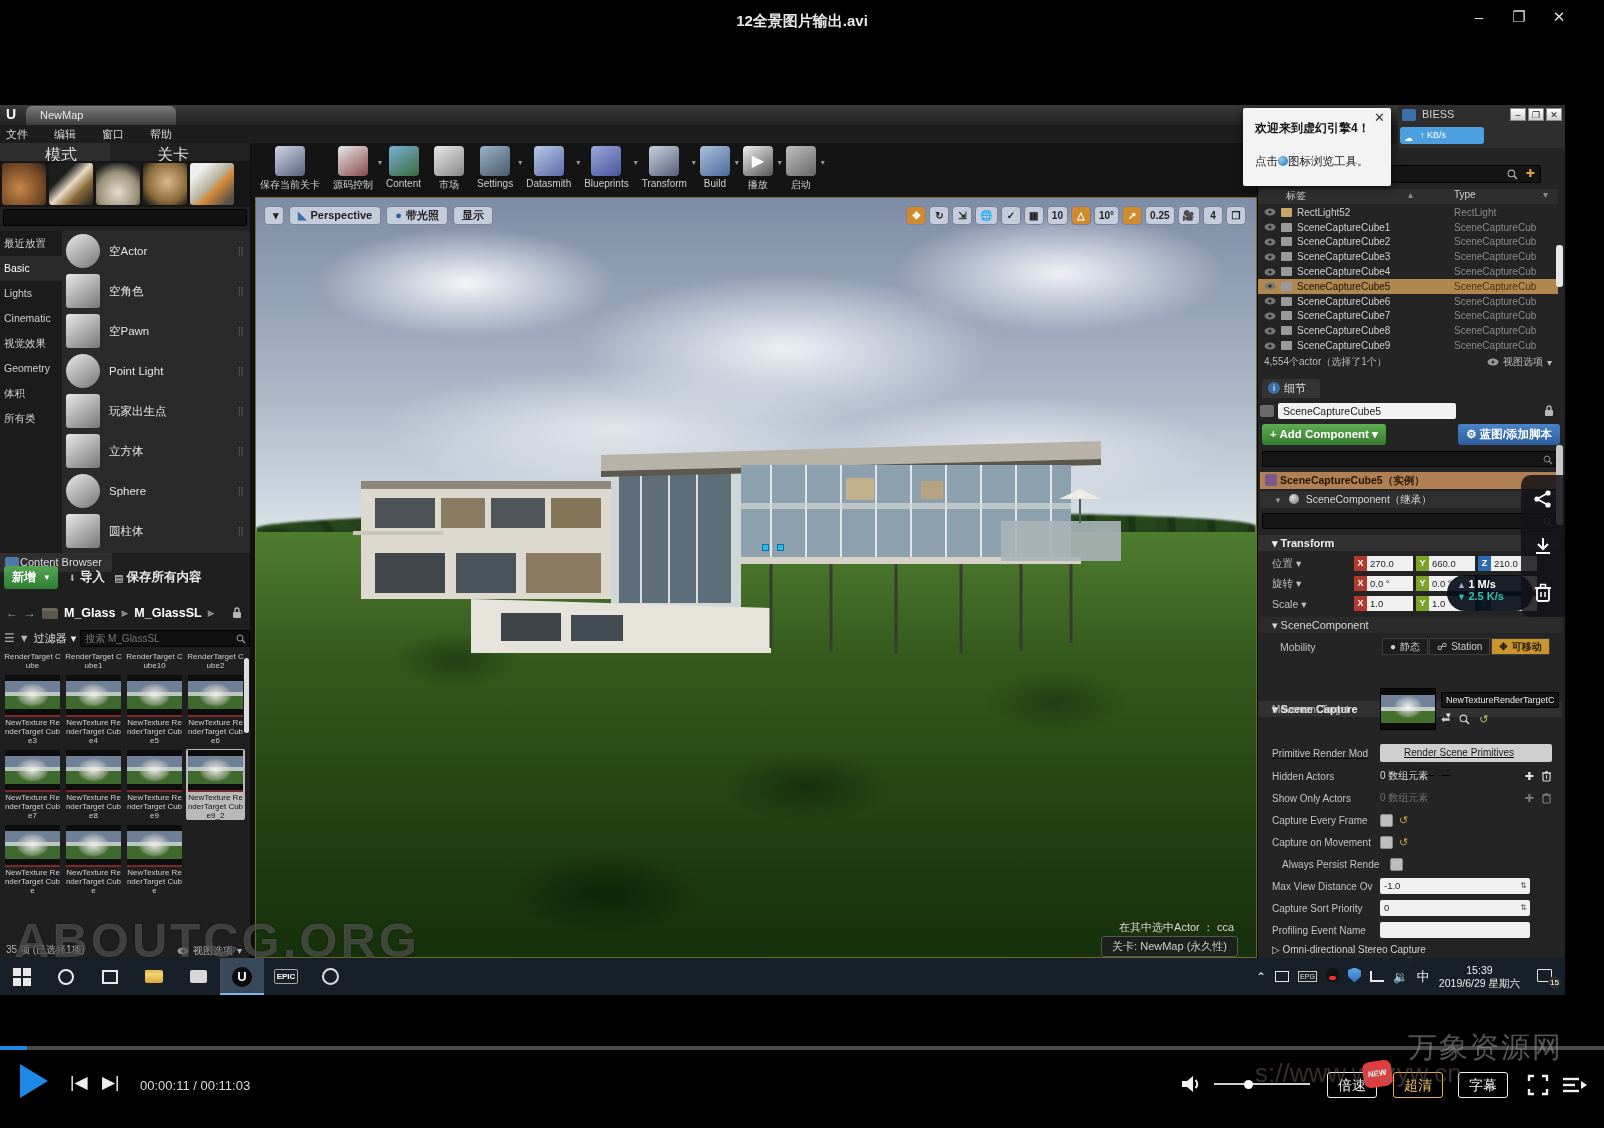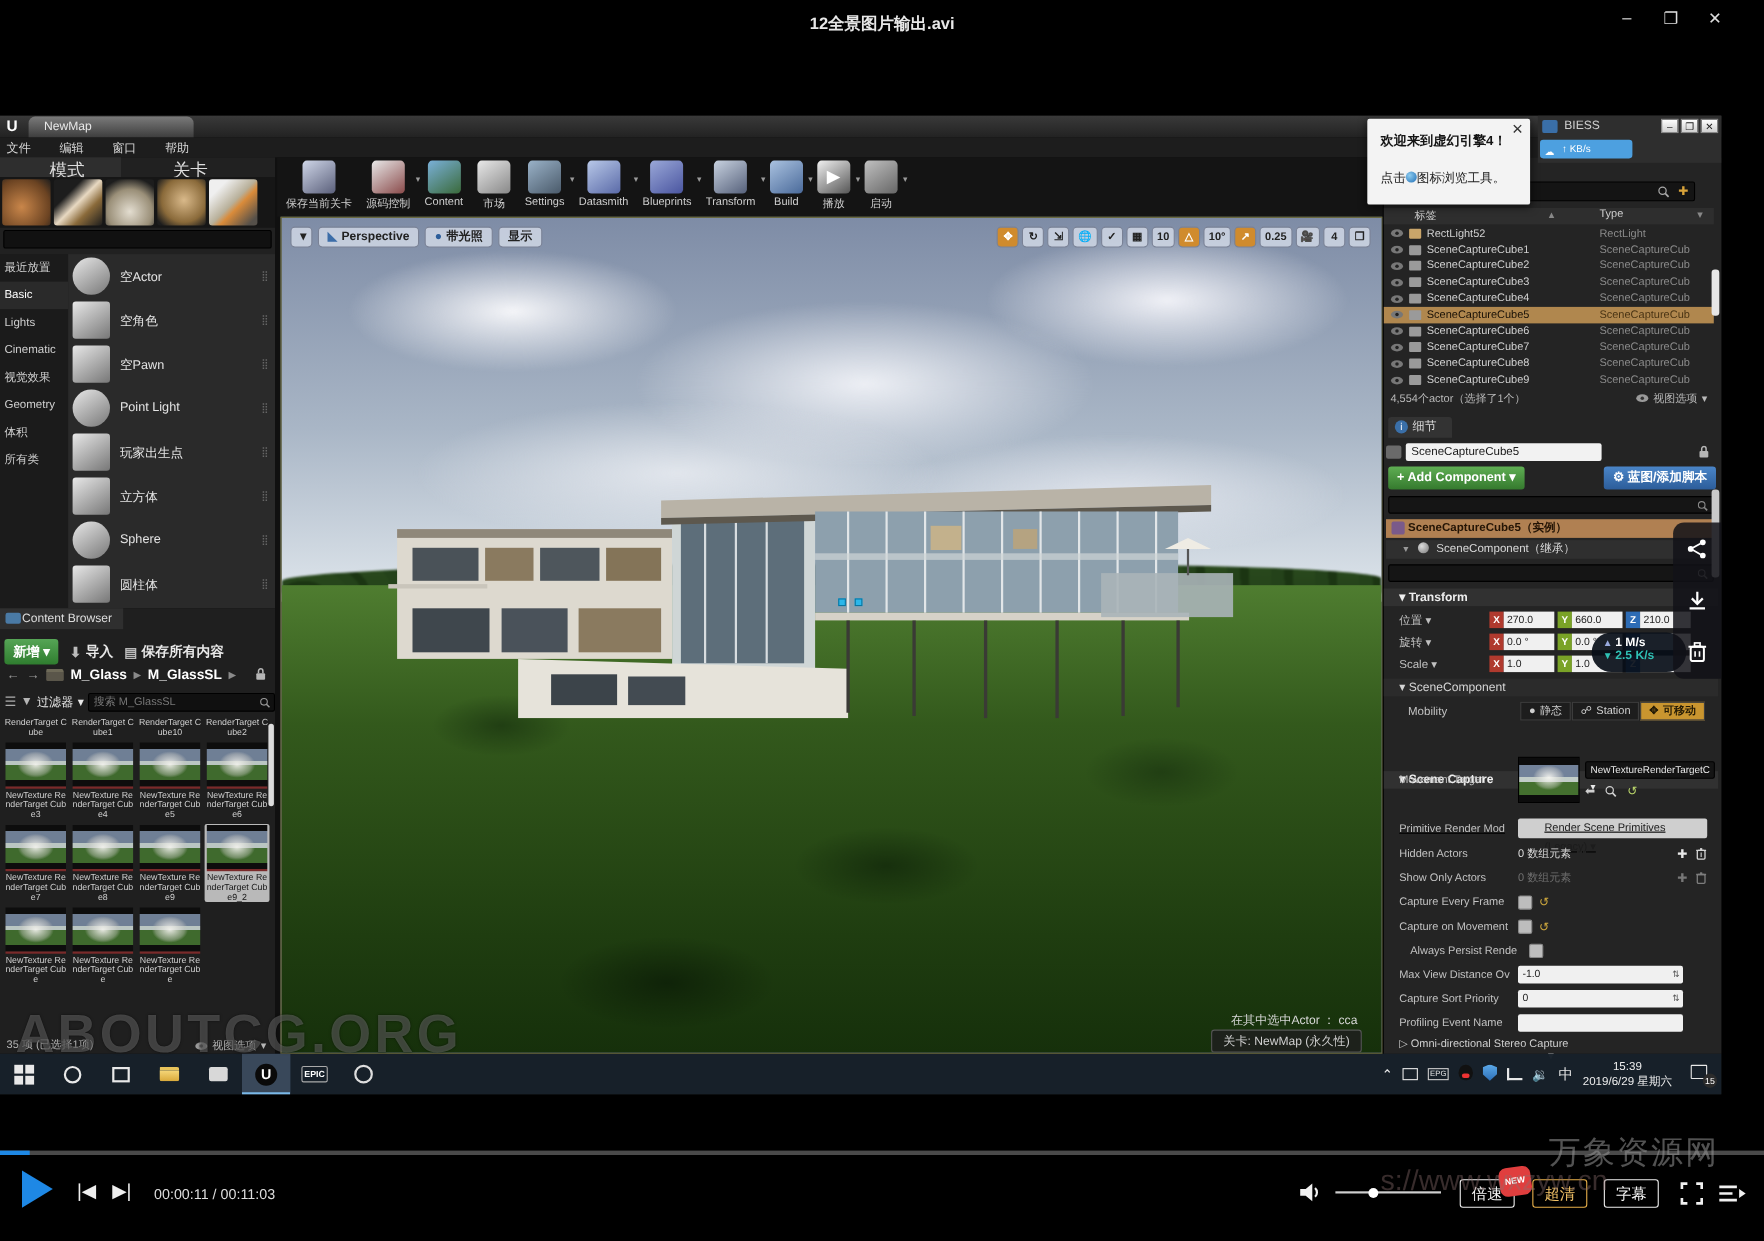--- a/index.html
+++ b/index.html
@@ -84,21 +84,21 @@
   .vtbr { position:absolute; right:10px; top:8px; display:flex; gap:3px; z-index:5; }
   .sbtn { background:rgba(205,213,226,.88); border:1px solid #7a8296; border-radius:4px; color:#222; font-size:10px; font-weight:bold; height:19px; min-width:20px; text-align:center; line-height:17px; padding:0 4px; cursor:pointer; }
   .sbtn.orange { background:#d08b2d; color:#fff; }
   .seldot { position:absolute; width:7px; height:7px; background:#2bb7ea; border:1px solid #0b75a0; z-index:4; }
   .vpstatus { position:absolute; right:22px; top:722px; color:#d8d8d8; font-size:11px; z-index:5; }
   .vpbadge { position:absolute; right:18px; top:738px; background:rgba(30,30,30,.85); border:1px solid #555; border-radius:3px; color:#cfcfcf; font-size:11px; padding:2px 10px; z-index:5; }
 
   
   .cb { position:absolute; left:0; top:448px; width:250px; height:405px; background:#1f1f1f; }
   .cbtab { position:absolute; left:0; top:0; height:19px; background:#2f2f2f; color:#ddd; font-size:11px; line-height:19px; padding:0 10px 0 20px; }
-  .cbrow1 { position:absolute; left:0; top:27px; width:250px; height:25px; display:flex; align-items:center; gap:10px; padding-left:4px; }
+  .cbrow1 { position:absolute; left:0; top:12px; width:250px; height:25px; display:flex; align-items:center; gap:10px; padding-left:4px;font-family:Liberation Mono, monospace; }
   .addnew { background:linear-gradient(#56a556,#2f7d2f); border-radius:3px; color:#fff; font-size:12px; font-weight:bold; padding:3px 8px; cursor:pointer; }
   .cbtxt { color:#e8e8e8; font-size:12.5px; font-weight:bold; cursor:pointer; display:flex; align-items:center; gap:4px; }
   .cbrow2 { position:absolute; left:0; top:48px; width:250px; height:24px; display:flex; align-items:center; gap:6px; padding-left:6px; }
   .crumb { color:#fff; font-size:12.5px; font-weight:bold; cursor:pointer; }
   .cbrow3 { position:absolute; left:0; top:74px; width:250px; height:22px; display:flex; align-items:center; gap:4px; padding-left:4px; }
   .cbsearch { flex:1; height:17px; background:#101010; border:1px solid #000; border-radius:2px; color:#777; font-size:10px; line-height:16px; padding:0 4px; position:relative; }
   .cbgrid { position:absolute; left:2px; top:99px; width:246px; height:286px; overflow:hidden; display:flex; flex-wrap:wrap; align-content:flex-start; }
   .cell { width:59px; margin:0 1px 4px 1px; cursor:pointer; }
   .cell.sel { background:#b9b9b9; border-radius:2px; }
   .cthumb { width:55px; height:42px; margin:1px auto 1px auto; border-bottom:2px solid #7a2a2a;

